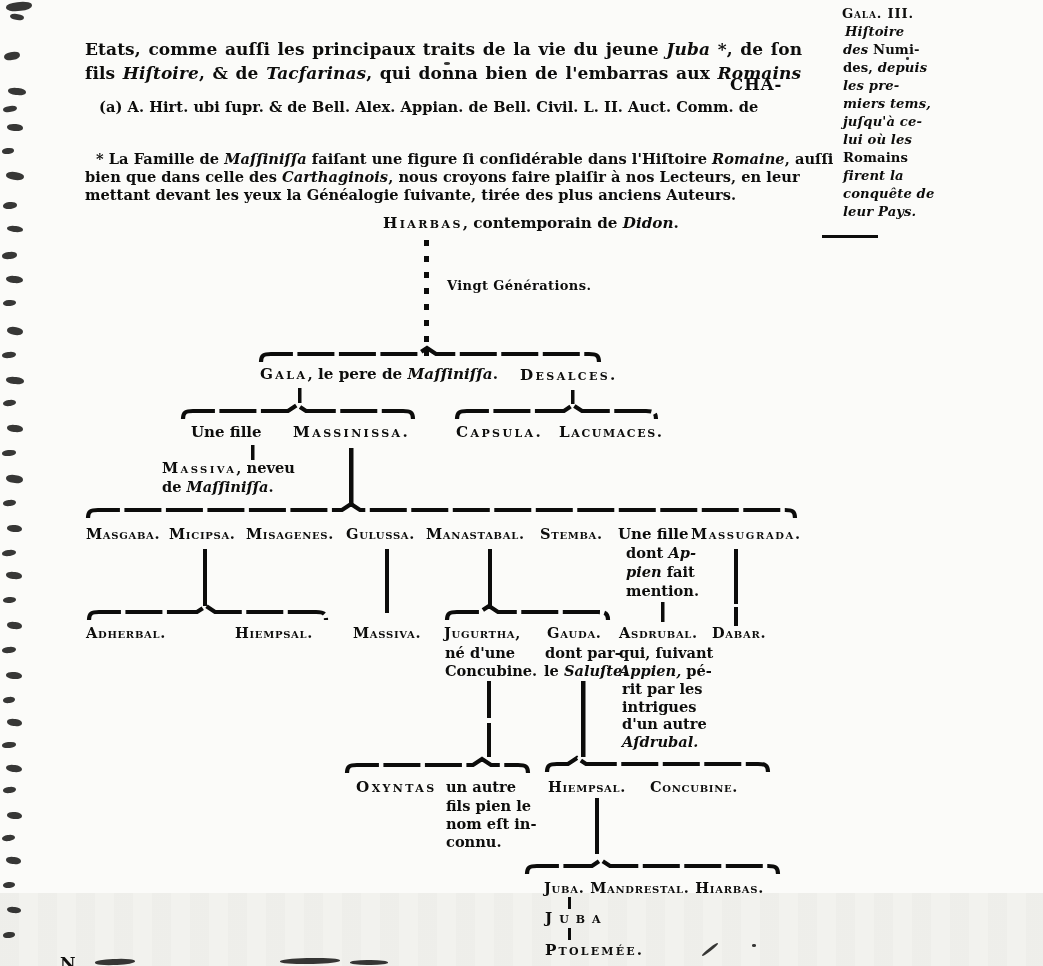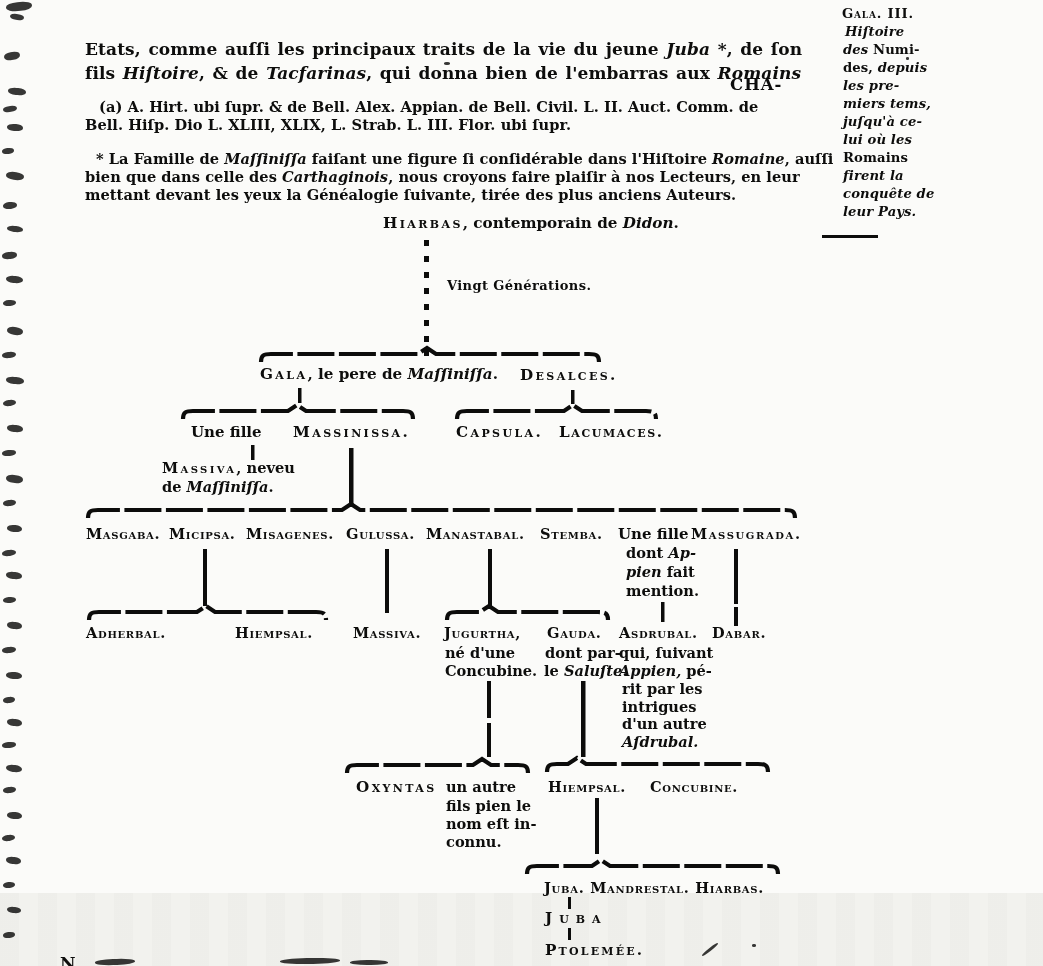--- a/index.html
+++ b/index.html
@@ -39,21 +39,20 @@
 
 <div id="page">
 
   <div id="band"></div>
 
   <div class="n txt body-line" style="left:85px;top:3px"><span>Etats, comme auſſi les principaux traits de la vie du jeune </span><span class="it">Juba</span><span> *, de ſon</span></div>
   <div class="n txt body-line" style="left:85px;top:27px"><span>fils </span><span class="it">Hiſtoire</span><span>, &amp; de </span><span class="it">Tacfarinas</span><span>, qui donna bien de l'embarras aux </span><span class="it">Romains</span></div>
   <div class="n txt catch" style="left:730px;top:75px">CHA-</div>
 
   <div class="n txt fn" style="left:99px;top:98px"><span>(a) A. Hirt. ubi ſupr. &amp; de Bell. Alex. Appian. de Bell. Civil. L. II. Auct. Comm. de</span></div>
-  <div class="n txt fn" style="left:85px;top:116px"><span>Bell. Hiſp. Dio L. XLIII, XLIX, L. Strab. L. III. Flor. ubi ſupr.</span></div>
   <div class="n txt fn" style="left:96px;top:150px"><span>* La Famille de </span><span class="it">Maſſiniſſa</span><span> faiſant une figure ſi conſidérable dans l'Hiſtoire </span><span class="it">Romaine</span><span>, auſſi</span></div>
   <div class="n txt fn" style="left:85px;top:168px"><span>bien que dans celle des </span><span class="it">Carthaginois</span><span>, nous croyons faire plaiſir à nos Lecteurs, en leur</span></div>
   <div class="n txt fn" style="left:85px;top:186px"><span>mettant devant les yeux la Généalogie ſuivante, tirée des plus anciens Auteurs.</span></div>
 
   <div class="n txt margin-line" style="left:842px;top:6px"><span class="sc">Gala. III.</span></div>
   <div class="n txt margin-line" style="left:845px;top:24px"><span class="it">Hiſtoire</span></div>
   <div class="n txt margin-line" style="left:843px;top:42px"><span class="it">des </span><span>Numi-</span></div>
   <div class="n txt margin-line" style="left:843px;top:60px"><span>des, </span><span class="it">depuis</span></div>
   <div class="n txt margin-line" style="left:843px;top:78px"><span class="it">les pre-</span></div>
   <div class="n txt margin-line" style="left:843px;top:96px"><span class="it">miers tems,</span></div>

